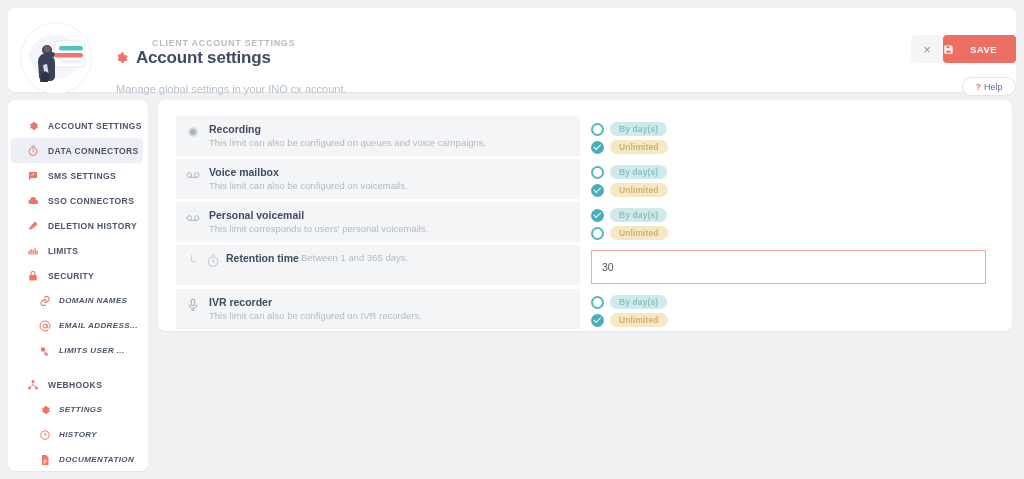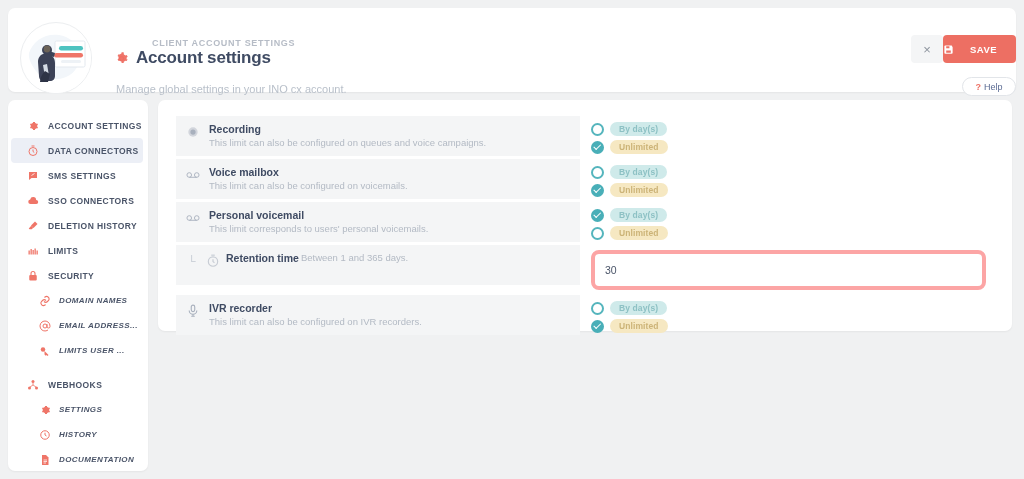--- a/index.html
+++ b/index.html
@@ -130,21 +130,21 @@
 
   .subrow-pad { padding-left: 12px; gap: 6px; }
   .tree {
     width: 12px; height: 12px; flex: 0 0 12px; margin-top: 4px;
     color: #c3c9d2; font-size: 11px; line-height: 1;
   }
   .retention-text { display: flex; flex-direction: row; gap: 2px; }
 
   .input-wrap { flex: 1; padding: 5px 12px 5px 11px; }
   .num-input {
-    width: 100%; height: 27px; border: 4px solid #fca5a5; border-radius: 8px;
+    width: 100%; height: 27px; border: 1px solid #fca5a5; border-radius: 0;
     background: #ffffff; padding: 16px 10px;
     font-family: "Liberation Sans", sans-serif; font-size: 10.5px; color: #4a5468;
   }
 </style>
 </head>
 <body>
 
 <div class="header">
   <div class="logo-circle">
     <svg viewBox="0 0 72 72" width="72" height="72">

